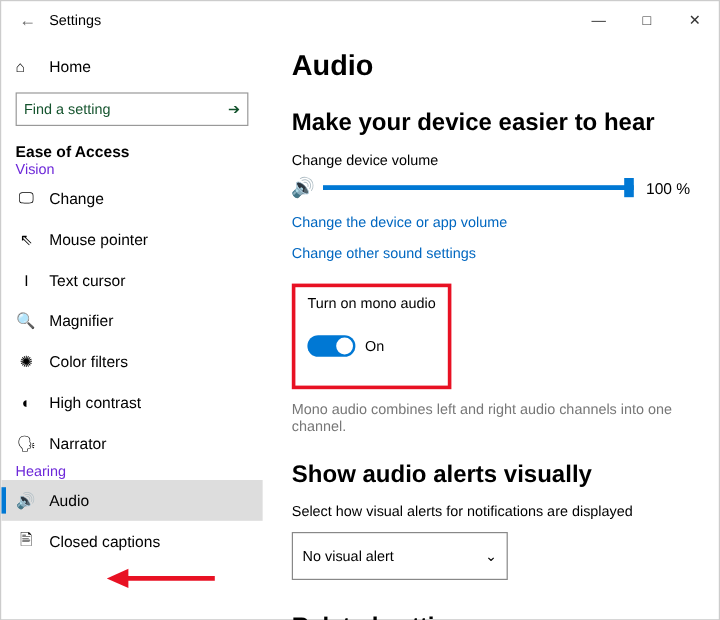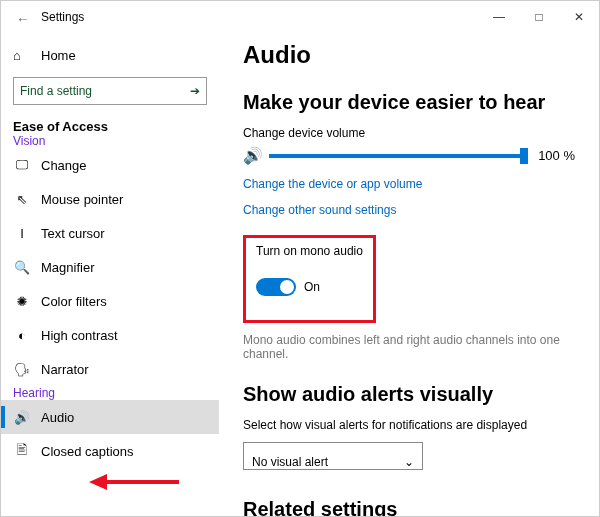--- a/index.html
+++ b/index.html
@@ -32,21 +32,21 @@
   .slider{flex:1;height:4px;background:#0078d4;position:relative;}
   .slider .thumb{position:absolute;right:0;top:-6px;width:8px;height:16px;background:#0078d4;}
   .slider-val{margin-left:10px;font-size:13px;}
   .link{color:#0067c0;font-size:12px;margin-top:12px;display:block;}
   .redbox{border:3px solid #e81123;padding:6px 10px 24px 10px;margin-top:18px;display:inline-block;}
   .redbox .label{margin-top:0;}
   .toggle-row{display:flex;align-items:center;margin-top:20px;}
   .toggle{width:40px;height:18px;border-radius:9px;background:#0078d4;position:relative;margin-right:8px;}
   .toggle .knob{position:absolute;right:2px;top:2px;width:14px;height:14px;border-radius:50%;background:#fff;}
   .hint{font-size:12px;color:#777;margin-top:10px;}
-  .select{margin-top:10px;border:1px solid #888;height:28px;width:180px;display:flex;align-items:flex-end;padding:0 8px;font-size:12px;justify-content:space-between;}
+  .select{margin-top:10px;border:1px solid #888;height:40px;width:180px;display:flex;align-items:center;padding:0 8px;font-size:12px;justify-content:space-between;}
   .arrow-annot{position:absolute; left:88px; top:434px; pointer-events:none;}
   svg{display:block;}
 </style>
 </head>
 <body>
 
 <div class="titlebar">
   <div class="back">←</div>
   <div class="title">Settings</div>
   <div class="winbtns">

